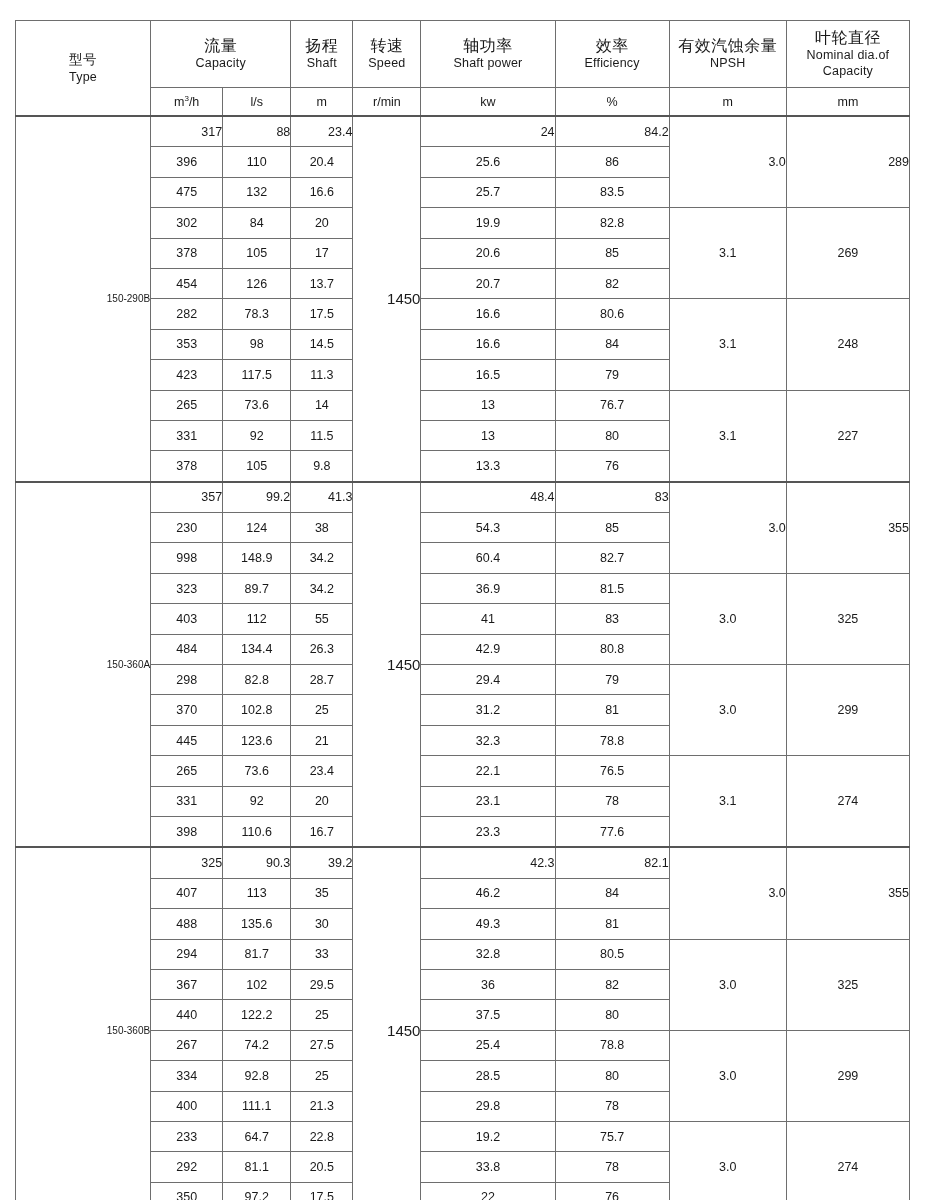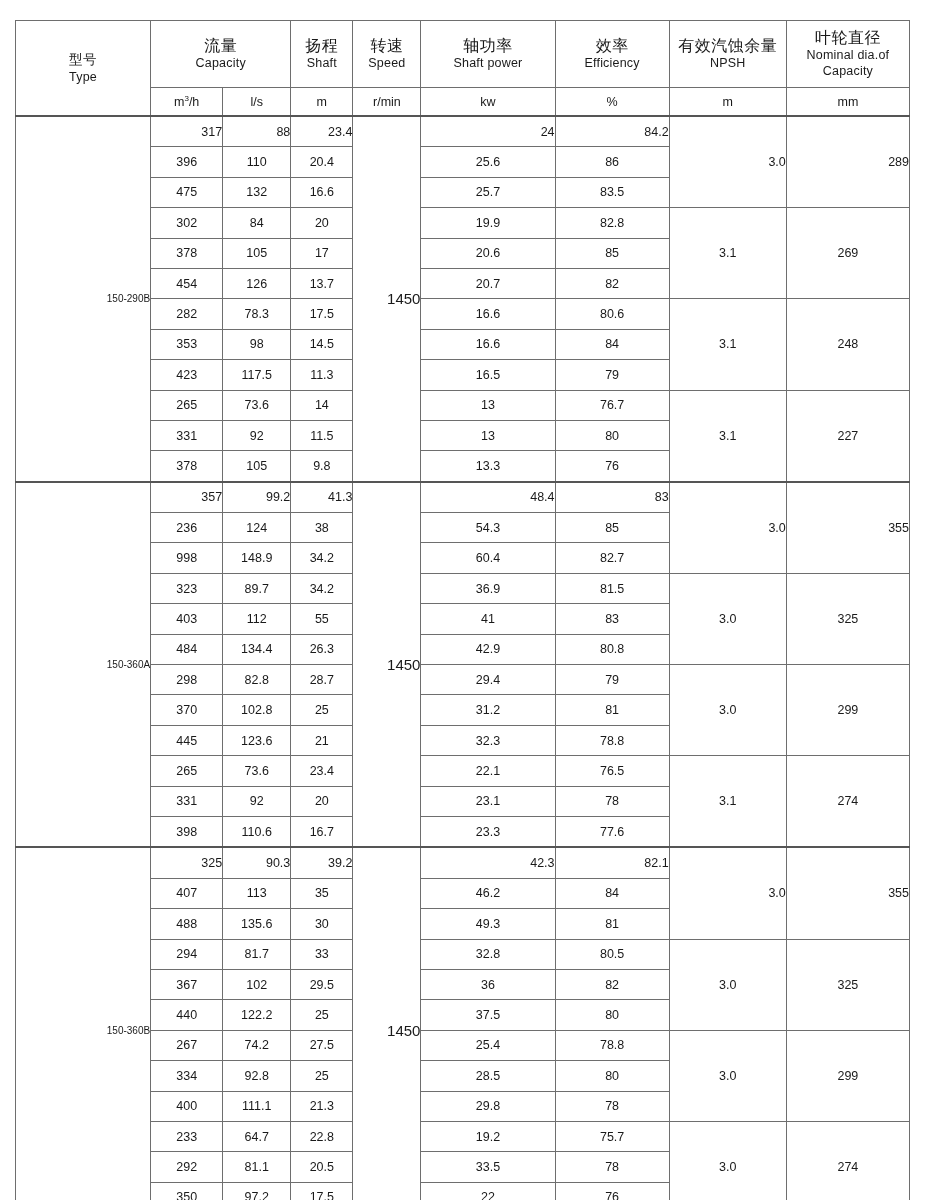--- a/index.html
+++ b/index.html
@@ -287,21 +287,21 @@
           <td class="cell ">357</td>
           <td class="cell ">99.2</td>
           <td class="cell ">41.3</td>
           <td class="cell speed-cell col-speed" rowspan="12">1450</td>
           <td class="cell ">48.4</td>
           <td class="cell ">83</td>
           <td class="cell grp-cell col-npsh" rowspan="3">3.0</td>
           <td class="cell grp-cell col-dia" rowspan="3">355</td>
         </tr>
         <tr>
-          <td class="cell ">236</td>
+          <td class="cell ">230</td>
           <td class="cell ">124</td>
           <td class="cell ">38</td>
           <td class="cell ">54.3</td>
           <td class="cell ">85</td>
         </tr>
         <tr>
           <td class="cell ">998</td>
           <td class="cell ">148.9</td>
           <td class="cell ">34.2</td>
           <td class="cell ">60.4</td>
@@ -453,21 +453,21 @@
           <td class="cell ">22.8</td>
           <td class="cell ">19.2</td>
           <td class="cell ">75.7</td>
           <td class="cell grp-cell col-npsh" rowspan="3">3.0</td>
           <td class="cell grp-cell col-dia" rowspan="3">274</td>
         </tr>
         <tr>
           <td class="cell ">292</td>
           <td class="cell ">81.1</td>
           <td class="cell ">20.5</td>
-          <td class="cell ">33.5</td>
+          <td class="cell ">33.8</td>
           <td class="cell ">78</td>
         </tr>
         <tr>
           <td class="cell ">350</td>
           <td class="cell ">97.2</td>
           <td class="cell ">17.5</td>
           <td class="cell ">22</td>
           <td class="cell ">76</td>
         </tr>
       </tbody>

